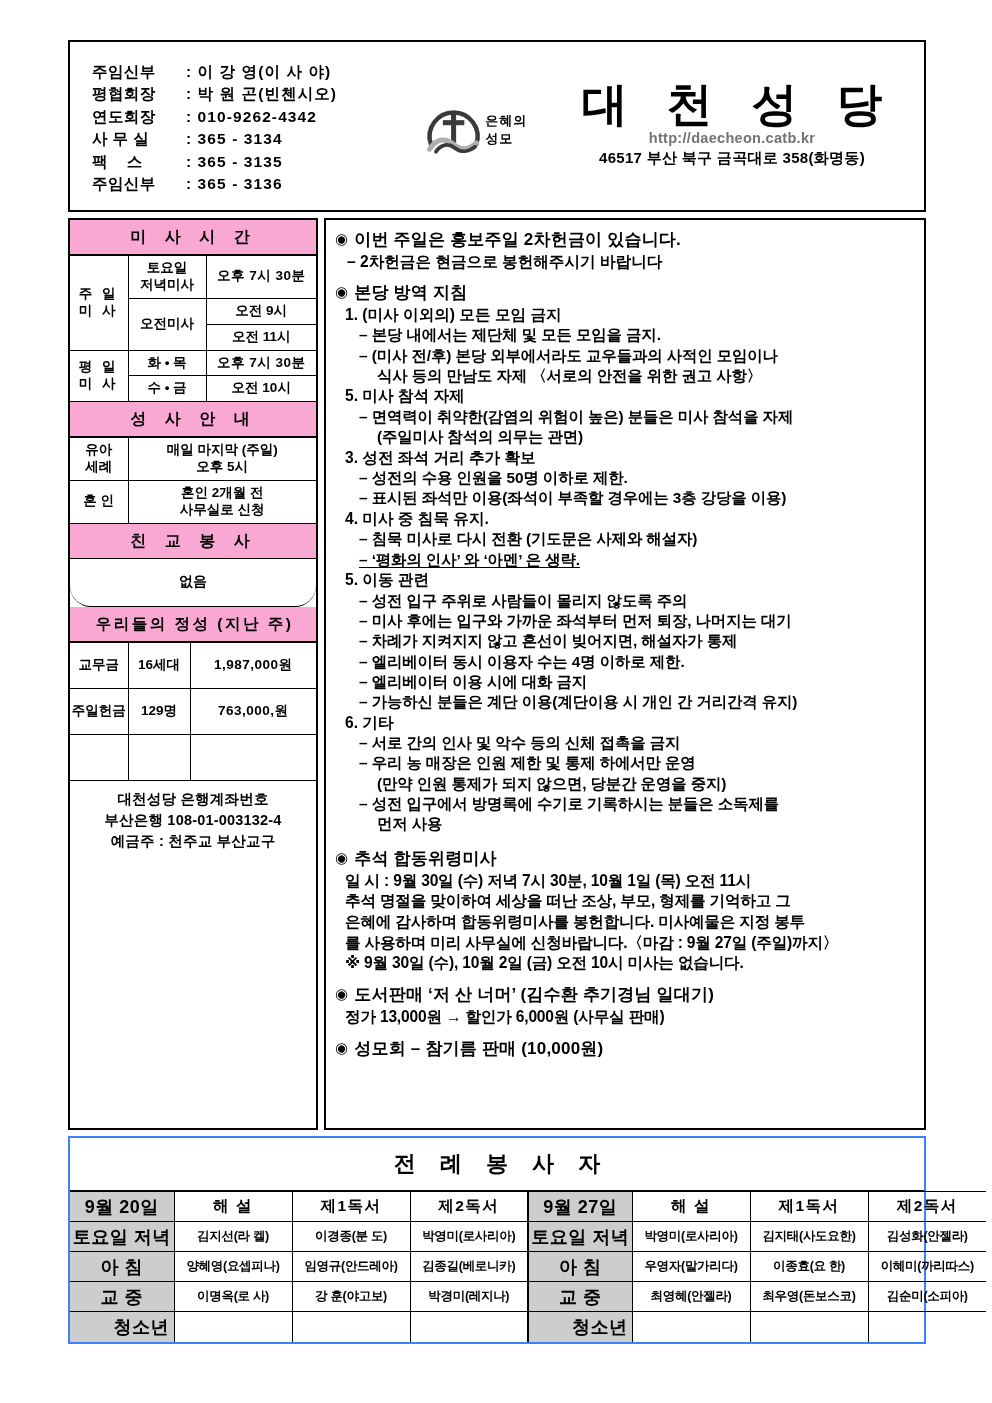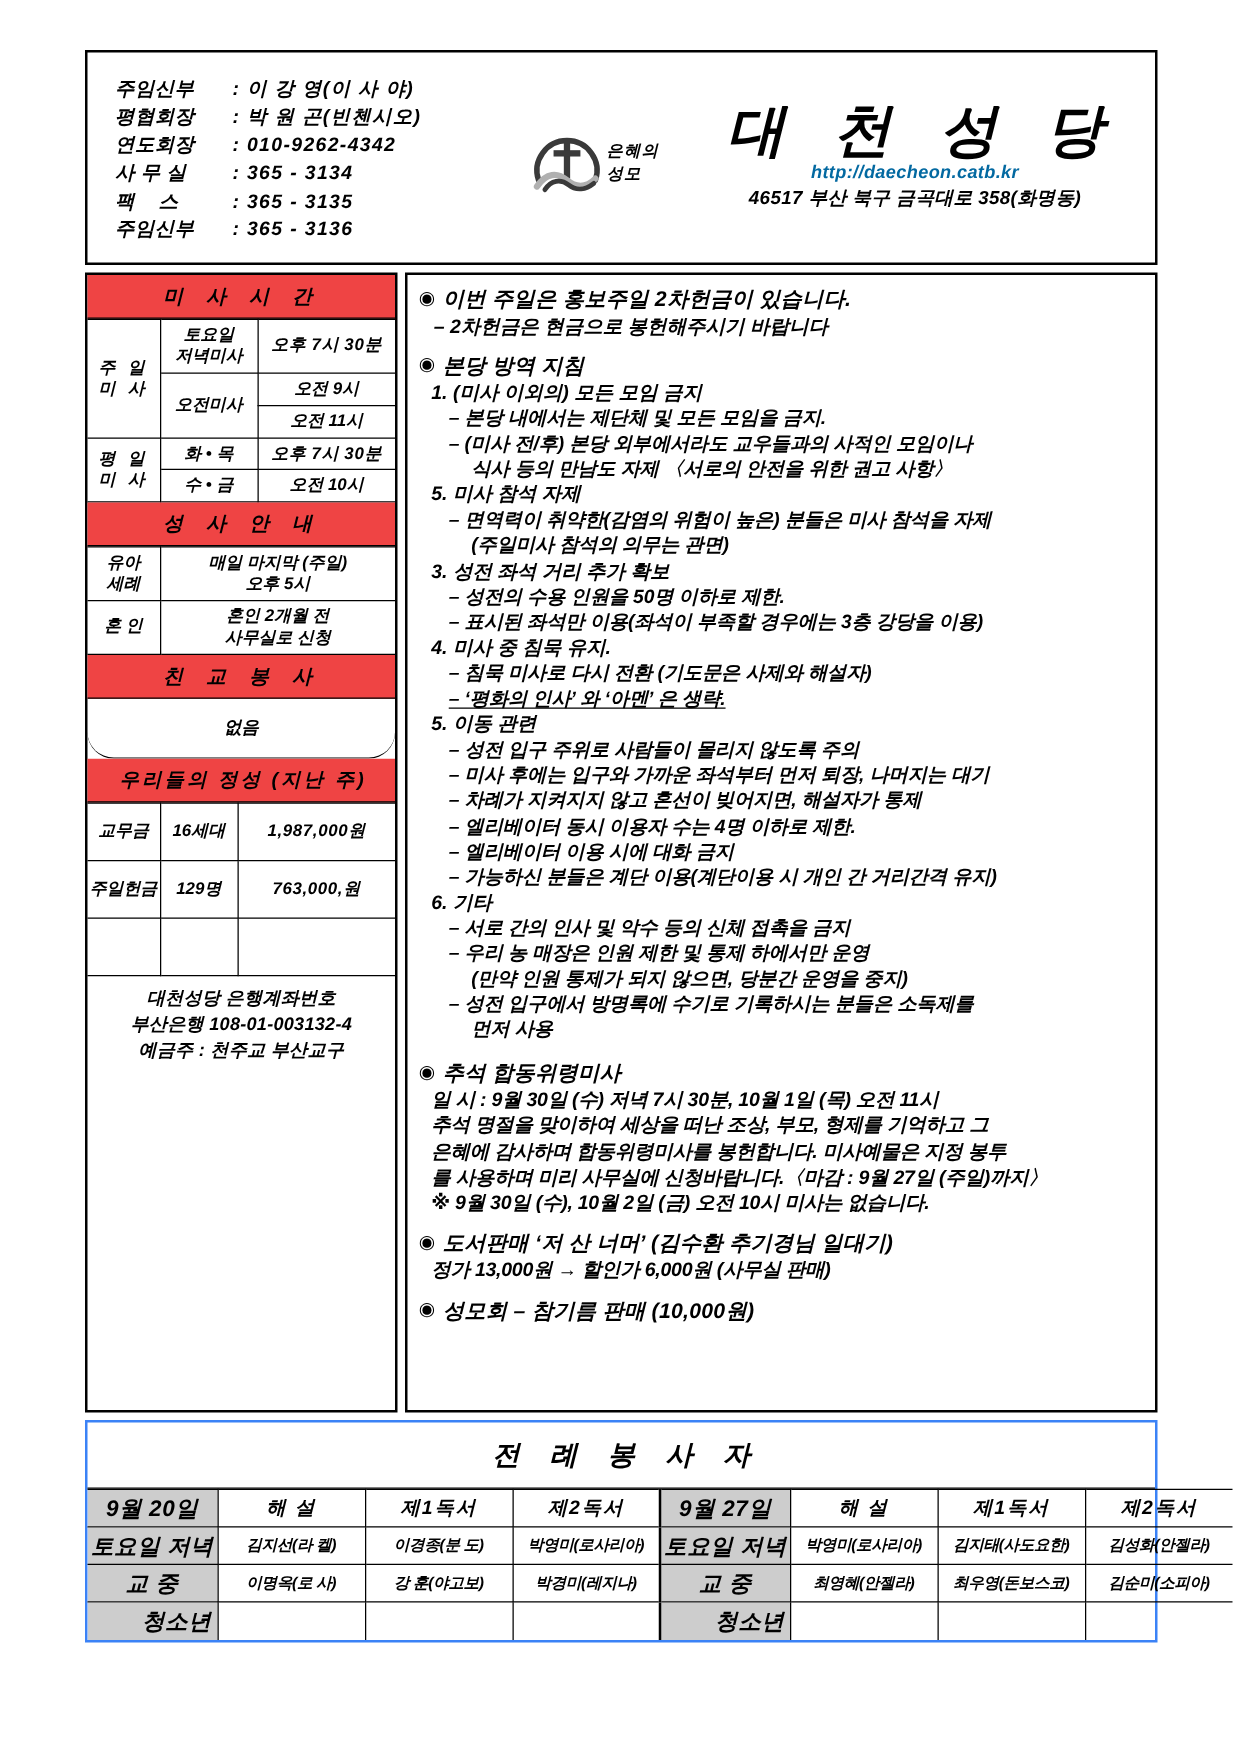--- a/index.html
+++ b/index.html
@@ -12,21 +12,20 @@
     font-family: "Liberation Sans", "DejaVu Sans", sans-serif;
     color: #000;
     position: relative;
     overflow: hidden;
   }
   .page {
     position: absolute;
     left: 0; top: 0;
     width: 992px; height: 1403px;
     padding: 40px 66px 40px 68px;
-    font-style: italic;
   }
 
   
   .header {
     border: 2px solid #000;
     height: 172px;
     display: flex;
     align-items: stretch;
     margin-bottom: 6px;
   }
@@ -82,21 +81,21 @@
     font-size: 46px;
     font-weight: bold;
     letter-spacing: 13px;
     line-height: 1.06;
     padding-left: 13px;
     margin-bottom: 2px;
   }
   .church-url {
     font-size: 14.5px;
     font-weight: bold;
-    color: #0369a1;
+    color: #737373;
     letter-spacing: 0.3px;
     margin-bottom: 3px;
   }
   .church-addr {
     font-size: 15px;
     font-weight: bold;
     letter-spacing: 0.3px;
   }
 
   
@@ -109,21 +108,21 @@
 
   
   .sidebar {
     width: 250px;
     border: 2px solid #000;
     height: 100%;
     display: flex;
     flex-direction: column;
   }
   .sb-band {
-    background: #ef4444;
+    background: #f9a8d4;
     border-bottom: 1.5px solid #000;
     text-align: center;
     font-size: 16px;
     font-weight: bold;
     letter-spacing: 7px;
     padding: 7px 0 6px 1px;
   }
   .sb-band.small-sp { letter-spacing: 2.5px; padding-left: 3px; font-size: 15.5px; }
 
   table.sb-table {
@@ -495,20 +494,30 @@
         <td class="hd">토요일 저녁</td>
         <td class="name">김지선(라 켈)</td>
         <td class="name">이경종(분 도)</td>
         <td class="name">박영미(로사리아)</td>
         <td class="hd divider">토요일 저녁</td>
         <td class="name">박영미(로사리아)</td>
         <td class="name">김지태(사도요한)</td>
         <td class="name">김성화(안젤라)</td>
       </tr>
       <tr>
+        <td class="hd">아  침</td>
+        <td class="name">양혜영(요셉피나)</td>
+        <td class="name">임영규(안드레아)</td>
+        <td class="name">김종길(베로니카)</td>
+        <td class="hd divider">아  침</td>
+        <td class="name">우영자(말가리다)</td>
+        <td class="name">이종효(요 한)</td>
+        <td class="name">이혜미(까리따스)</td>
+      </tr>
+      <tr>
         <td class="hd">교  중</td>
         <td class="name">이명옥(로 사)</td>
         <td class="name">강 훈(야고보)</td>
         <td class="name">박경미(레지나)</td>
         <td class="hd divider">교  중</td>
         <td class="name">최영혜(안젤라)</td>
         <td class="name">최우영(돈보스코)</td>
         <td class="name">김순미(소피아)</td>
       </tr>
       <tr>

